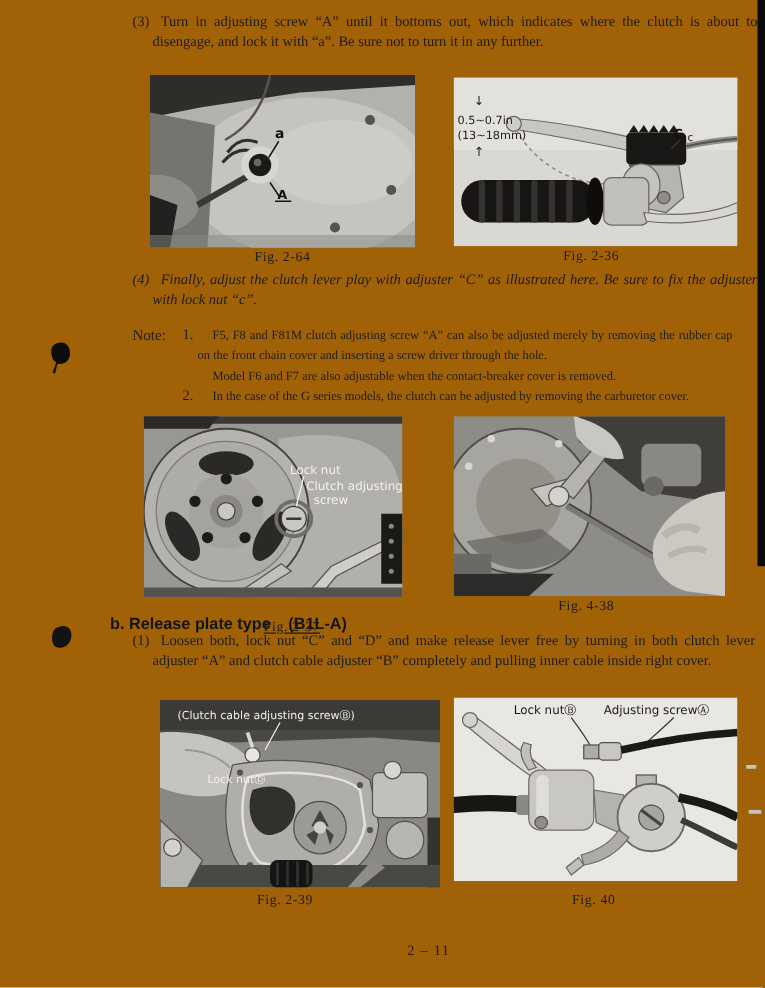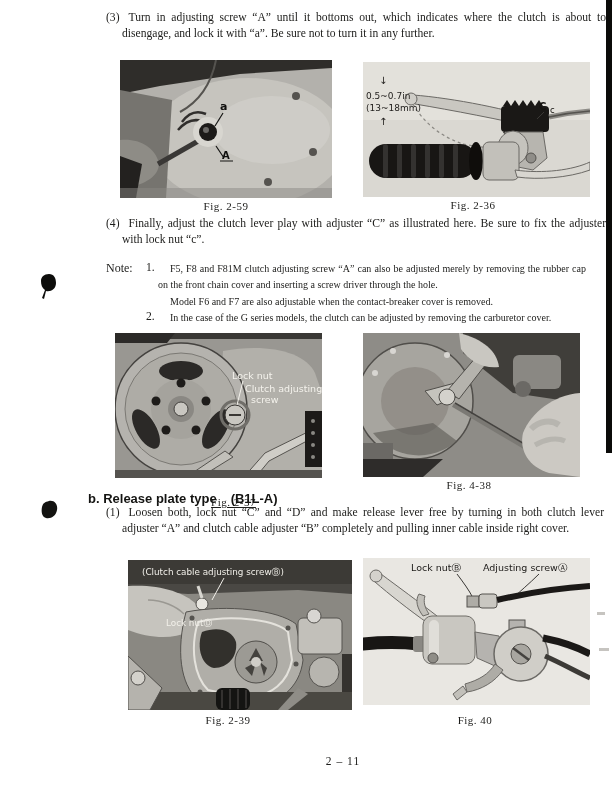--- a/index.html
+++ b/index.html
@@ -1,18 +1,18 @@
 <!DOCTYPE html>
 <html><head>
 <meta charset="utf-8">
 <style>
   html,body{margin:0;padding:0;background:#e8e8e6;}
   .page{
     position:relative;width:612px;height:790px;margin:0 auto;
-    background:#ffffff;overflow:hidden;
+    background:#a16207;overflow:hidden;
     font-family:"Liberation Serif", serif;color:#1c1c1a;
   }
   .para{position:absolute;font-size:11.6px;line-height:16.4px;text-align:justify;
         padding-left:16px;text-indent:-16px;}
   .pnum{margin-right:9px;}
   .note-label{position:absolute;font-size:12px;}
   .note-num{position:absolute;font-size:11.6px;}
   .note-text{position:absolute;font-size:10px;line-height:16.4px;text-align:justify;}
   .model-line{text-indent:12px;}
   .b-head{position:absolute;font-family:"Liberation Sans", sans-serif;
@@ -56,21 +56,21 @@
         <circle cx="193" cy="92" r="4" fill="#55534f"></circle>
         <circle cx="148" cy="122" r="4" fill="#55534f"></circle>
         <path d="M0,128 H212 V138 H0 Z" fill="#8a8883" opacity="0.5"></path>
         <path d="M103,53 L95,66" stroke="#141412" stroke-width="1.2"></path>
         <path d="M104,98 L96,86 M100,101 h13" stroke="#141412" stroke-width="1.2"></path>
       </g>
       <text x="100" y="50" font-size="11" font-weight="bold" fill="#0f0f0d">a</text>
       <text x="102" y="99" font-size="10" font-weight="bold" fill="#0f0f0d">A</text>
     </svg>
   </div>
-  <div class="fig-caption" style="left:120px;top:200px;width:212px;">Fig. 2-59</div>
+  <div class="fig-caption" style="left:120px;top:200px;width:212px;">Fig. 2-64</div>
 
   <div class="fig" style="left:363px;top:62px;width:227px;height:135px;">
     <svg width="227" height="135" viewBox="0 0 227 135">
       <g>
         <rect width="227" height="135" fill="#dad8d2"></rect>
         <rect width="227" height="58" fill="#e3e1db"></rect>
         <path d="M50,33 C90,36 150,48 176,58 L174,66 C140,58 88,48 52,42 Z" fill="#c9c7c1" stroke="#6b6965" stroke-width="1"></path>
         <circle cx="48" cy="37" r="6" fill="#cfcdc7" stroke="#6b6965"></circle>
         <path d="M50,42 C60,60 78,75 100,82" stroke="#8a8883" stroke-width="1.2" stroke-dasharray="3,3" fill="none"></path>
         <path d="M100,82 C128,88 150,86 162,78" stroke="#8a8883" stroke-width="1.2" stroke-dasharray="3,3" fill="none"></path>
@@ -97,21 +97,21 @@
       <text x="16" y="22" font-size="10" fill="#23211f">↓</text>
       <text x="3" y="37" font-size="9" fill="#23211f">0.5~0.7in</text>
       <text x="3" y="49" font-size="9" fill="#23211f">(13~18mm)</text>
       <text x="16" y="63" font-size="10" fill="#23211f">↑</text>
       <text x="176" y="48" font-size="10" font-weight="bold" fill="#14120f">C</text>
       <text x="187" y="51" font-size="8.5" fill="#14120f">c</text>
     </svg>
   </div>
   <div class="fig-caption" style="left:363px;top:199px;width:220px;">Fig. 2-36</div>
 
-  <div class="para" style="left:106px;top:216px;width:484px;">
+  <div class="para" style="left:106px;top:216px;width:484px;font-style:italic;">
     <span class="pnum">(4)</span><span>Finally, adjust the clutch lever play with adjuster “C” as illustrated here. Be sure to fix the adjuster with lock nut “c”.</span>
   </div>
 
   <span class="note-label" style="left:106px;top:261px;">Note:</span>
   <span class="note-num" style="left:146px;top:261px;">1.</span>
   <div class="note-text" style="left:158px;top:261px;width:428px;">
     <div style="text-indent:12px;">F5, F8 and F81M clutch adjusting screw “A” can also be adjusted merely by removing the rubber cap on the front chain cover and inserting a screw driver through the hole.</div>
     <div class="model-line">Model F6 and F7 are also adjustable when the contact-breaker cover is removed.</div>
   </div>
   <span class="note-num" style="left:146px;top:310px;">2.</span>

